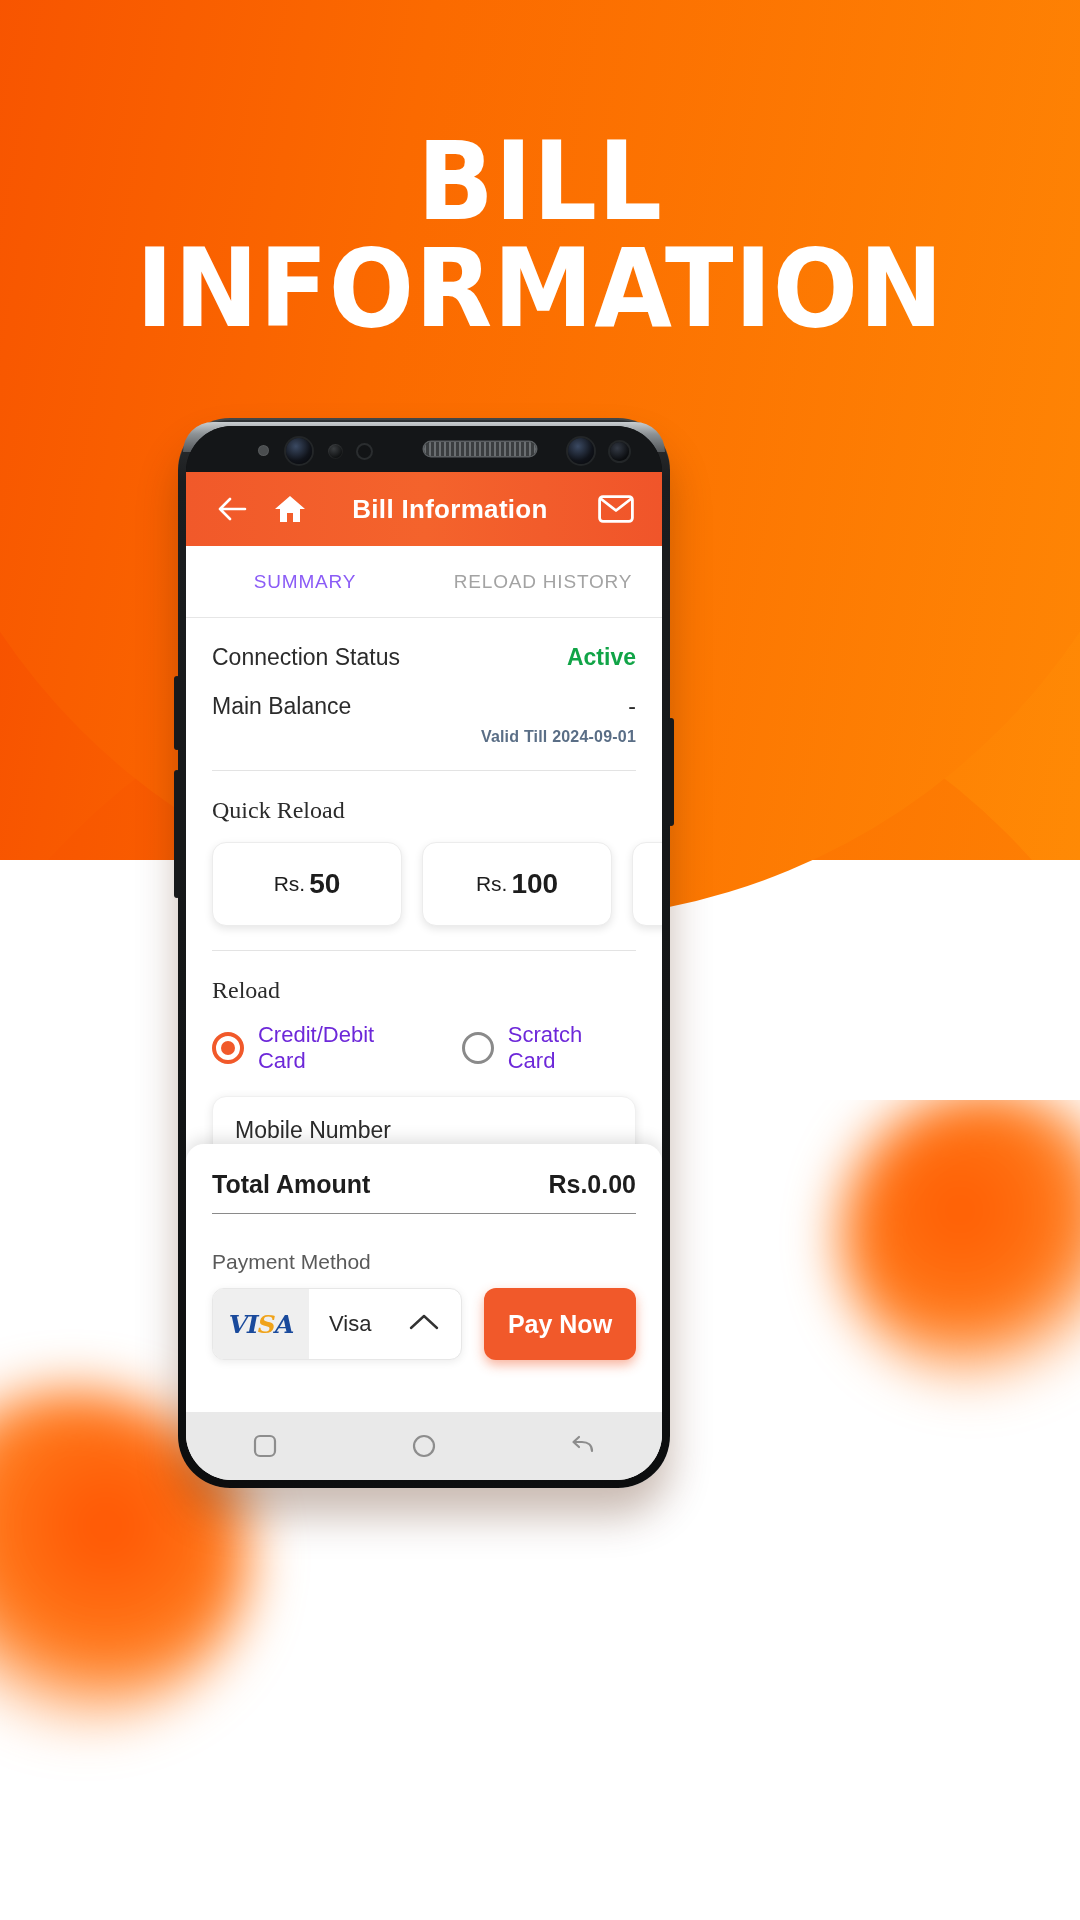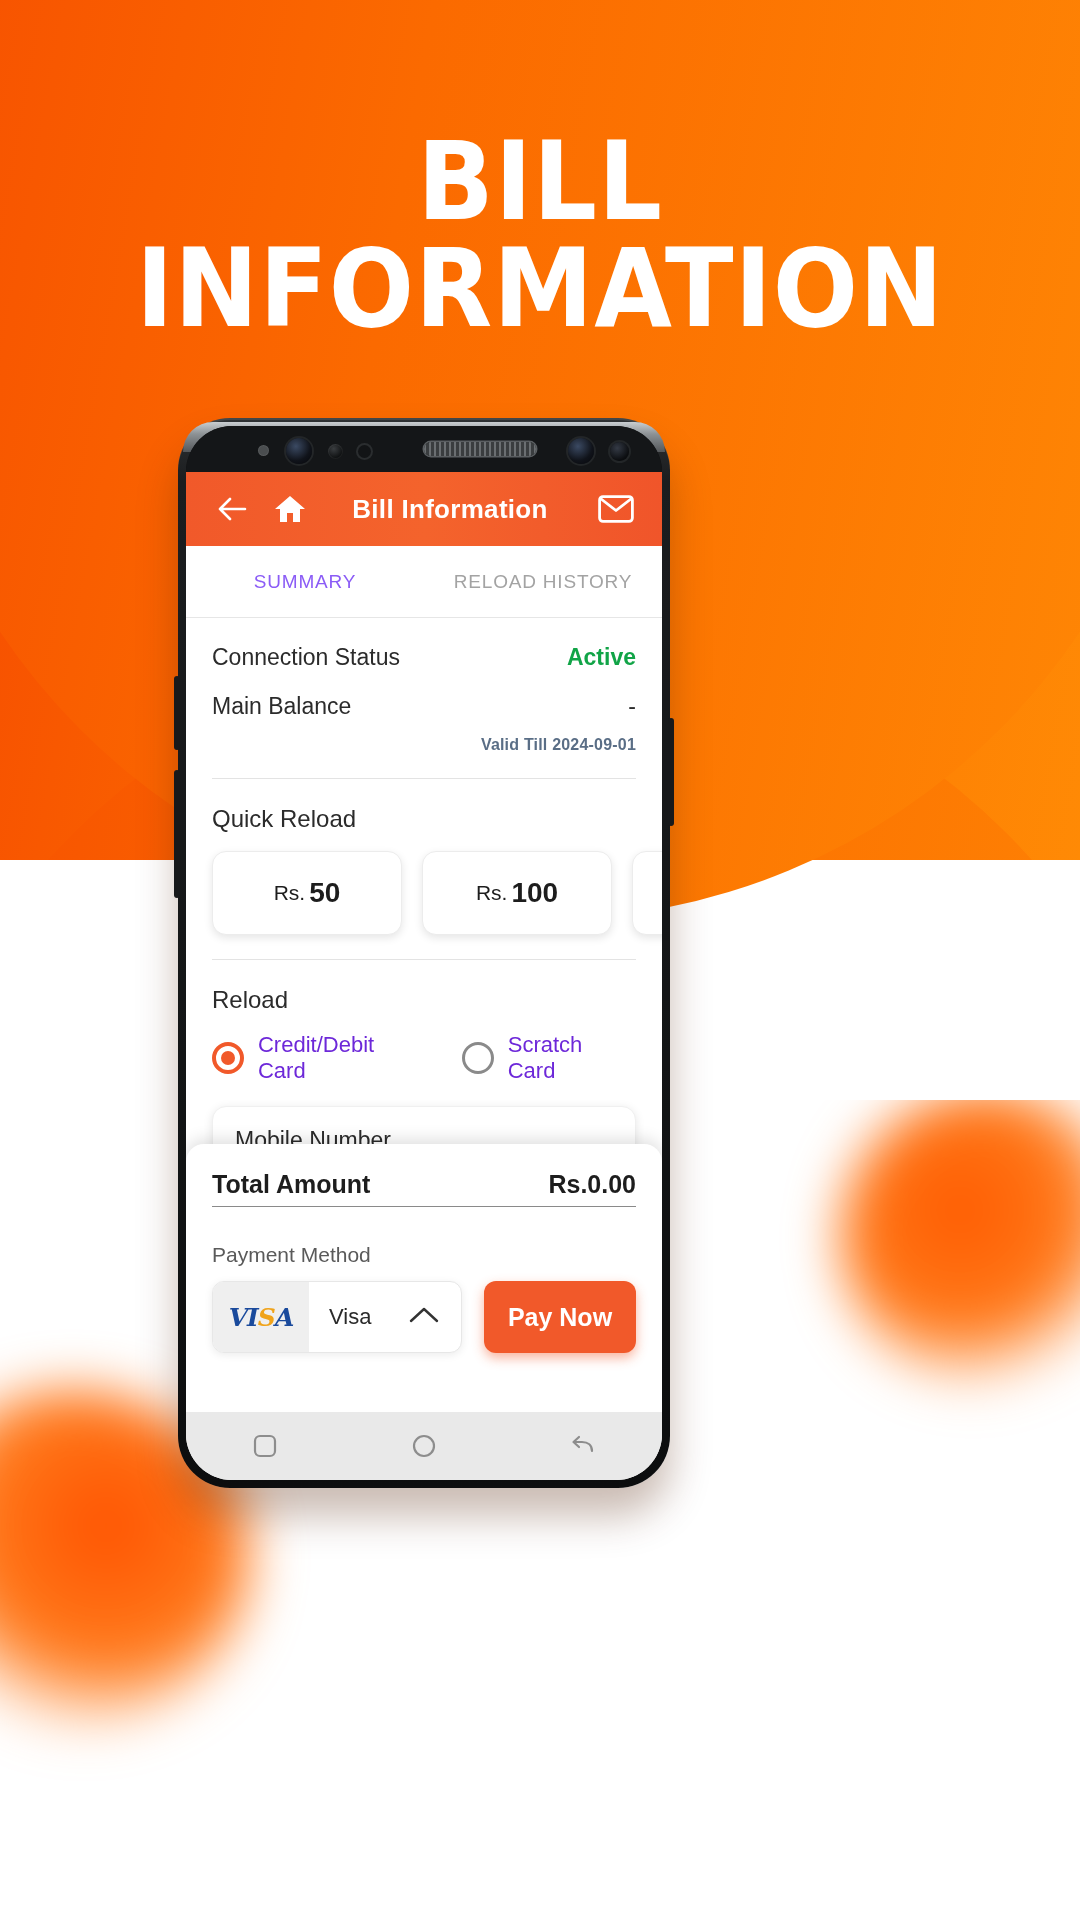--- a/index.html
+++ b/index.html
@@ -129,25 +129,25 @@
   #tabs .tab.active{ color:#8b5cf6; }
   #tabs .tab.inactive{ color:#a3a3a3; }
 
   
   #body{ flex:1; background:#fff; padding:0 26px; position:relative; overflow:hidden;}
 
   .row{ display:flex; align-items:baseline; justify-content:space-between; }
   .lbl{ font-size:23px; color:#2b2b2b; }
   .val-green{ font-size:23px; color:#11a447; font-weight:bold; }
   .val-dash{ font-size:23px; color:#2b2b2b; }
-  .valid{ text-align:right; font-size:16px; color:#5a6e86; font-weight:bold; letter-spacing:.2px; margin-top:16px;}
+  .valid{ text-align:right; font-size:16px; color:#5a6e86; font-weight:bold; letter-spacing:.2px; margin-top:8px;}
 
   .divider{ height:1px; background:#e3e3e3; margin:24px 0 0 0; }
 
-  .sec-title{ font-size:24px; color:#2b2b2b; margin:26px 0 18px 0; }
+  .sec-title{ font-size:24px; color:#2b2b2b; margin:26px 0 18px 0;font-family:Liberation Serif, serif; }
 
   #chips{ display:flex; gap:20px; }
   .chip{
     flex:0 0 auto; width:190px; height:84px; border-radius:14px;
     background:#fff; border:1px solid #ececec;
     box-shadow:0 3px 9px rgba(0,0,0,.10);
     display:flex; align-items:center; justify-content:center;
     font-size:21px; color:#1d1d1d;
   }
   .chip b{ font-size:28px; margin-left:4px; }
@@ -181,21 +181,21 @@
 
   
   #sheet{
     position:absolute; left:0; right:0; bottom:0;
     background:#fff; border-radius:18px 18px 0 0;
     box-shadow:0 -5px 16px rgba(0,0,0,.12);
     padding:26px 26px 0 26px;
     height:268px;
   }
   #total-row{ display:flex; align-items:center; justify-content:space-between;
-              padding-bottom:7px; border-bottom:1.5px solid #8a8a8a; }
+              padding-bottom:14px; border-bottom:1.5px solid #8a8a8a; }
   #total-row .t-lbl{ font-size:25px; color:#1d1d1d; font-weight:bold; }
   #total-row .t-val{ font-size:25px; color:#1d1d1d; font-weight:bold; }
   #pm-label{ font-size:21px; color:#5a5a5a; margin-top:36px; }
   #pm-row{ display:flex; align-items:center; gap:22px; margin-top:14px; }
   #pm-select{
     flex:1; height:72px; border-radius:12px; border:1px solid #e7e7e7; background:#fff;
     box-shadow:0 2px 8px rgba(0,0,0,.08);
     display:flex; align-items:center; overflow:hidden;
   }
   #visa-box{ width:96px; height:100%; background:#efefef;

